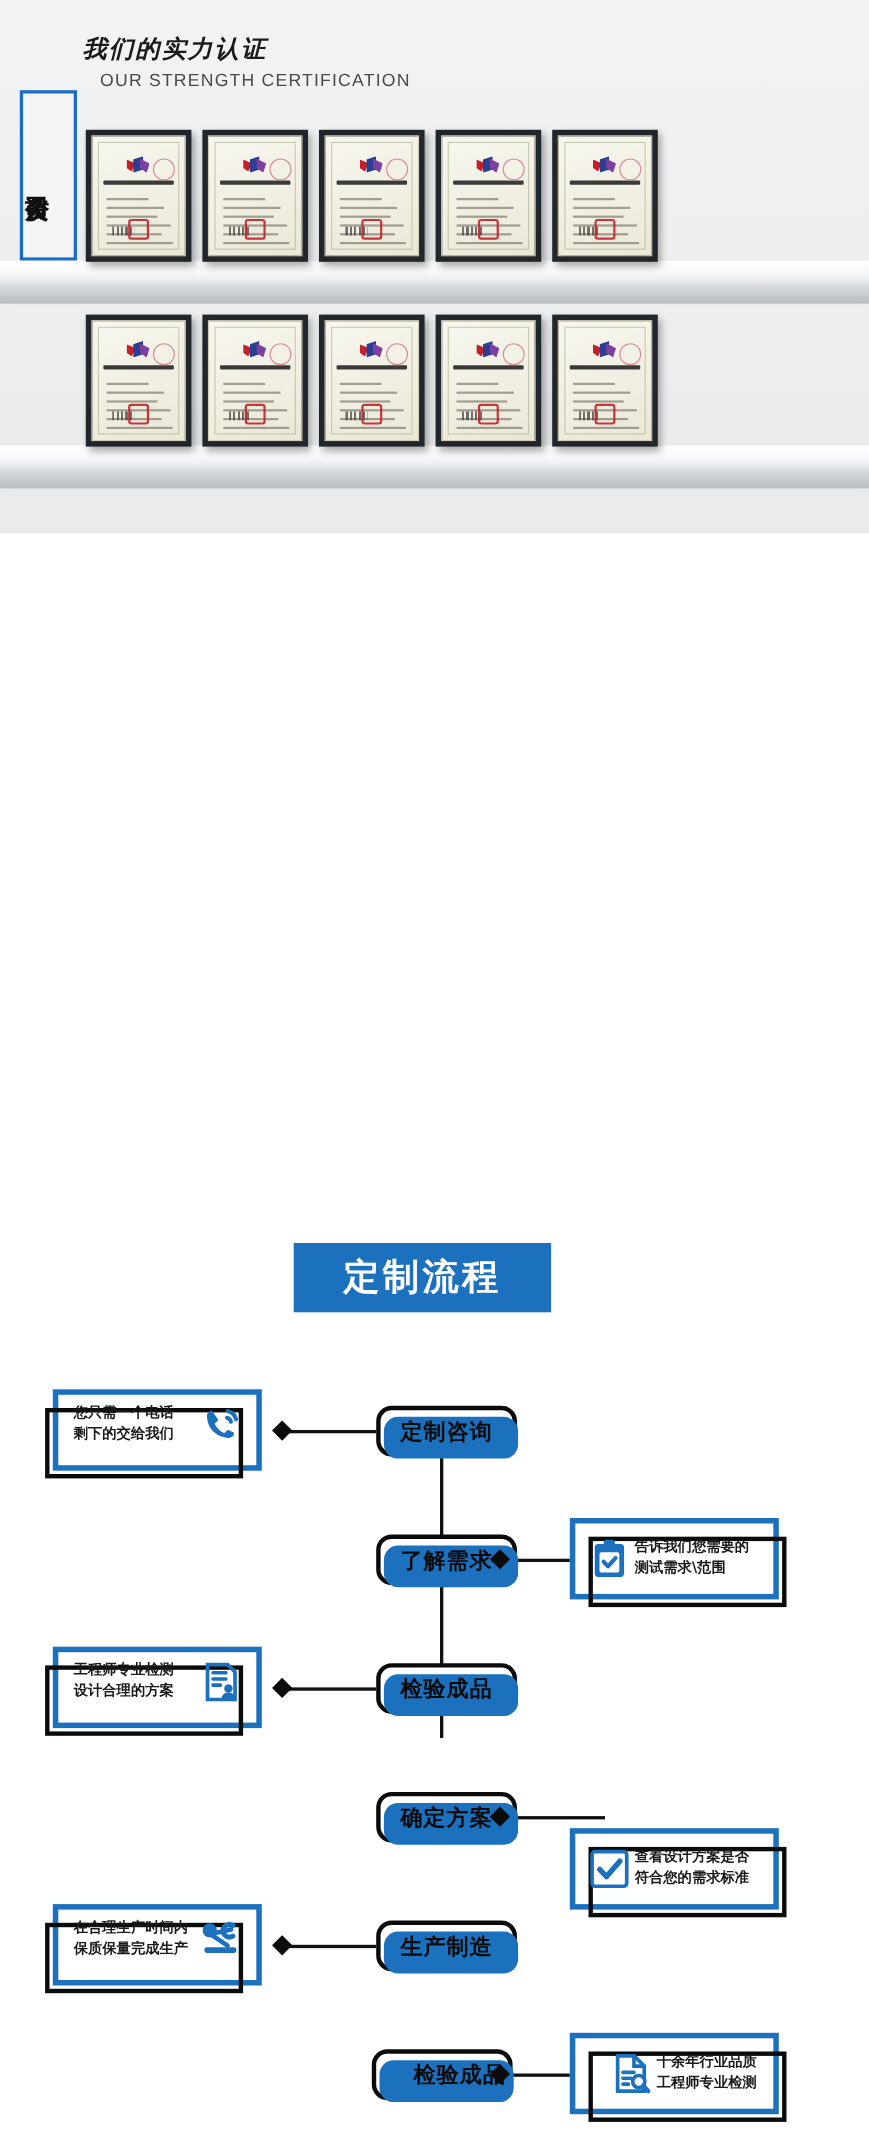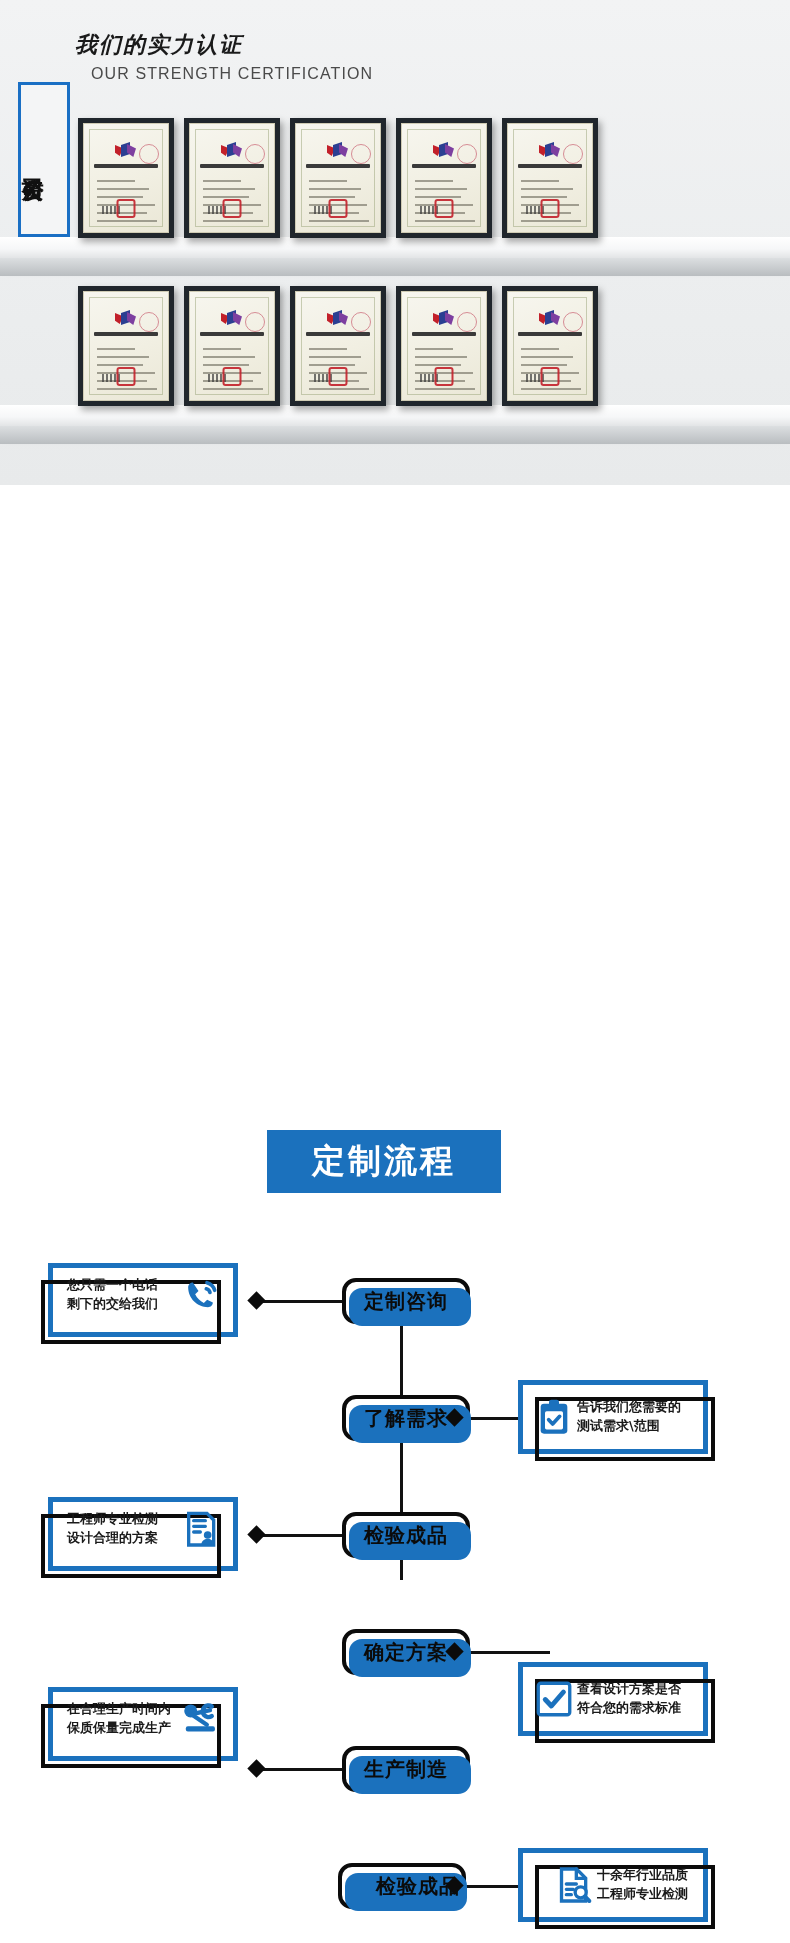--- a/index.html
+++ b/index.html
@@ -479,21 +479,21 @@
         <rect x="3" y="3" width="18" height="18" rx="1.5"></rect>
         <path d="M7 12.3l3.5 3.7L17.4 8" stroke-width="2.8"></path>
       </svg>
     </div>
     <div class="ctext">
       <div>查看设计方案是否</div>
       <div>符合您的需求标准</div>
     </div>
   </div>
 
-  <div class="callout left-side" style="left:48px; top:1202px;">
+  <div class="callout left-side" style="left:48px; top:1246px;">
     <div class="ctext">
       <div>在合理生产时间内</div>
       <div>保质保量完成生产</div>
     </div>
     <div class="cicon">
       <svg width="42" height="36" viewBox="0 0 26 20" fill="none" stroke="currentColor" stroke-width="2.6" stroke-linecap="round">
         <circle cx="6" cy="5" r="4" fill="currentColor" stroke="none"></circle>
         <path d="M9 6.5 L18 4.5"></path>
         <path d="M19 2.2a3.6 3.6 0 1 0 0 6" stroke-width="2.8"></path>
         <path d="M6.6 7.2 L16 13.6"></path>

